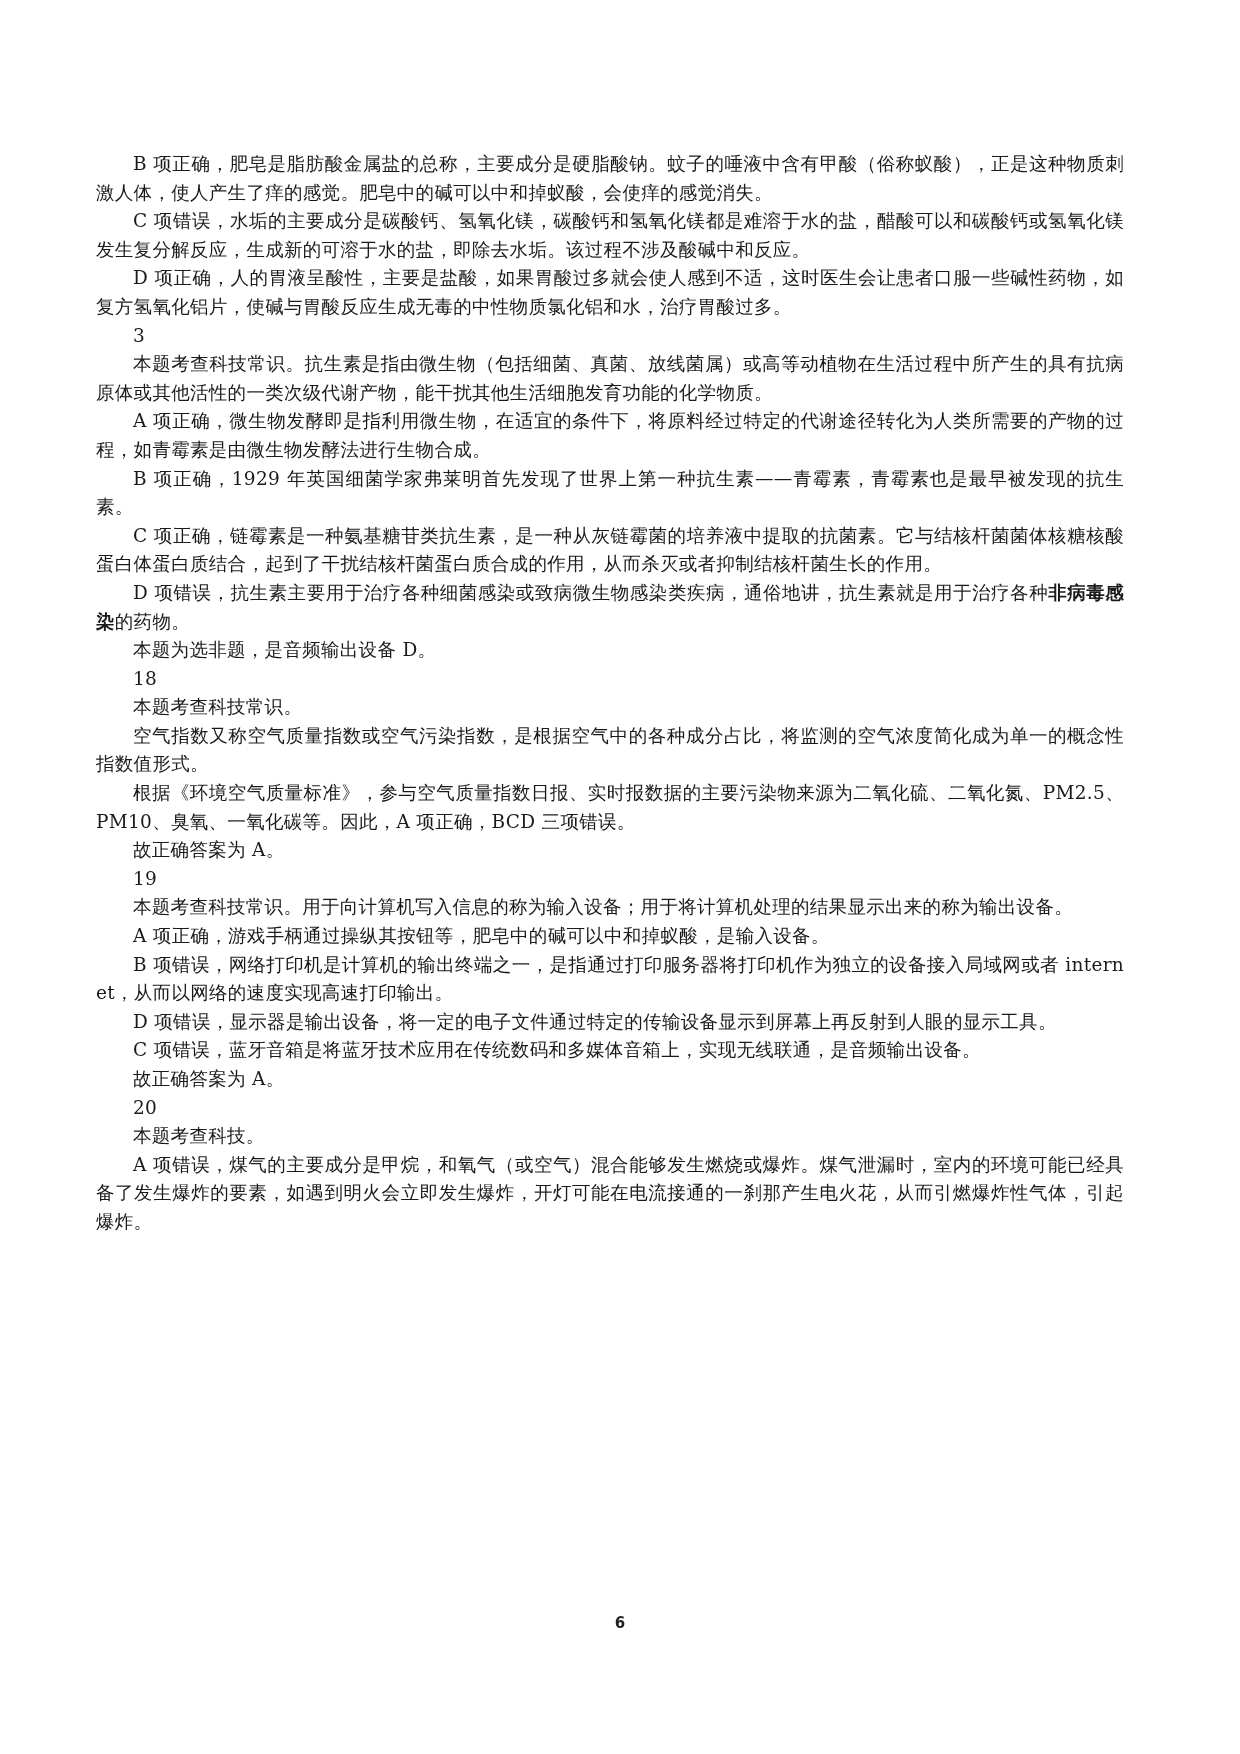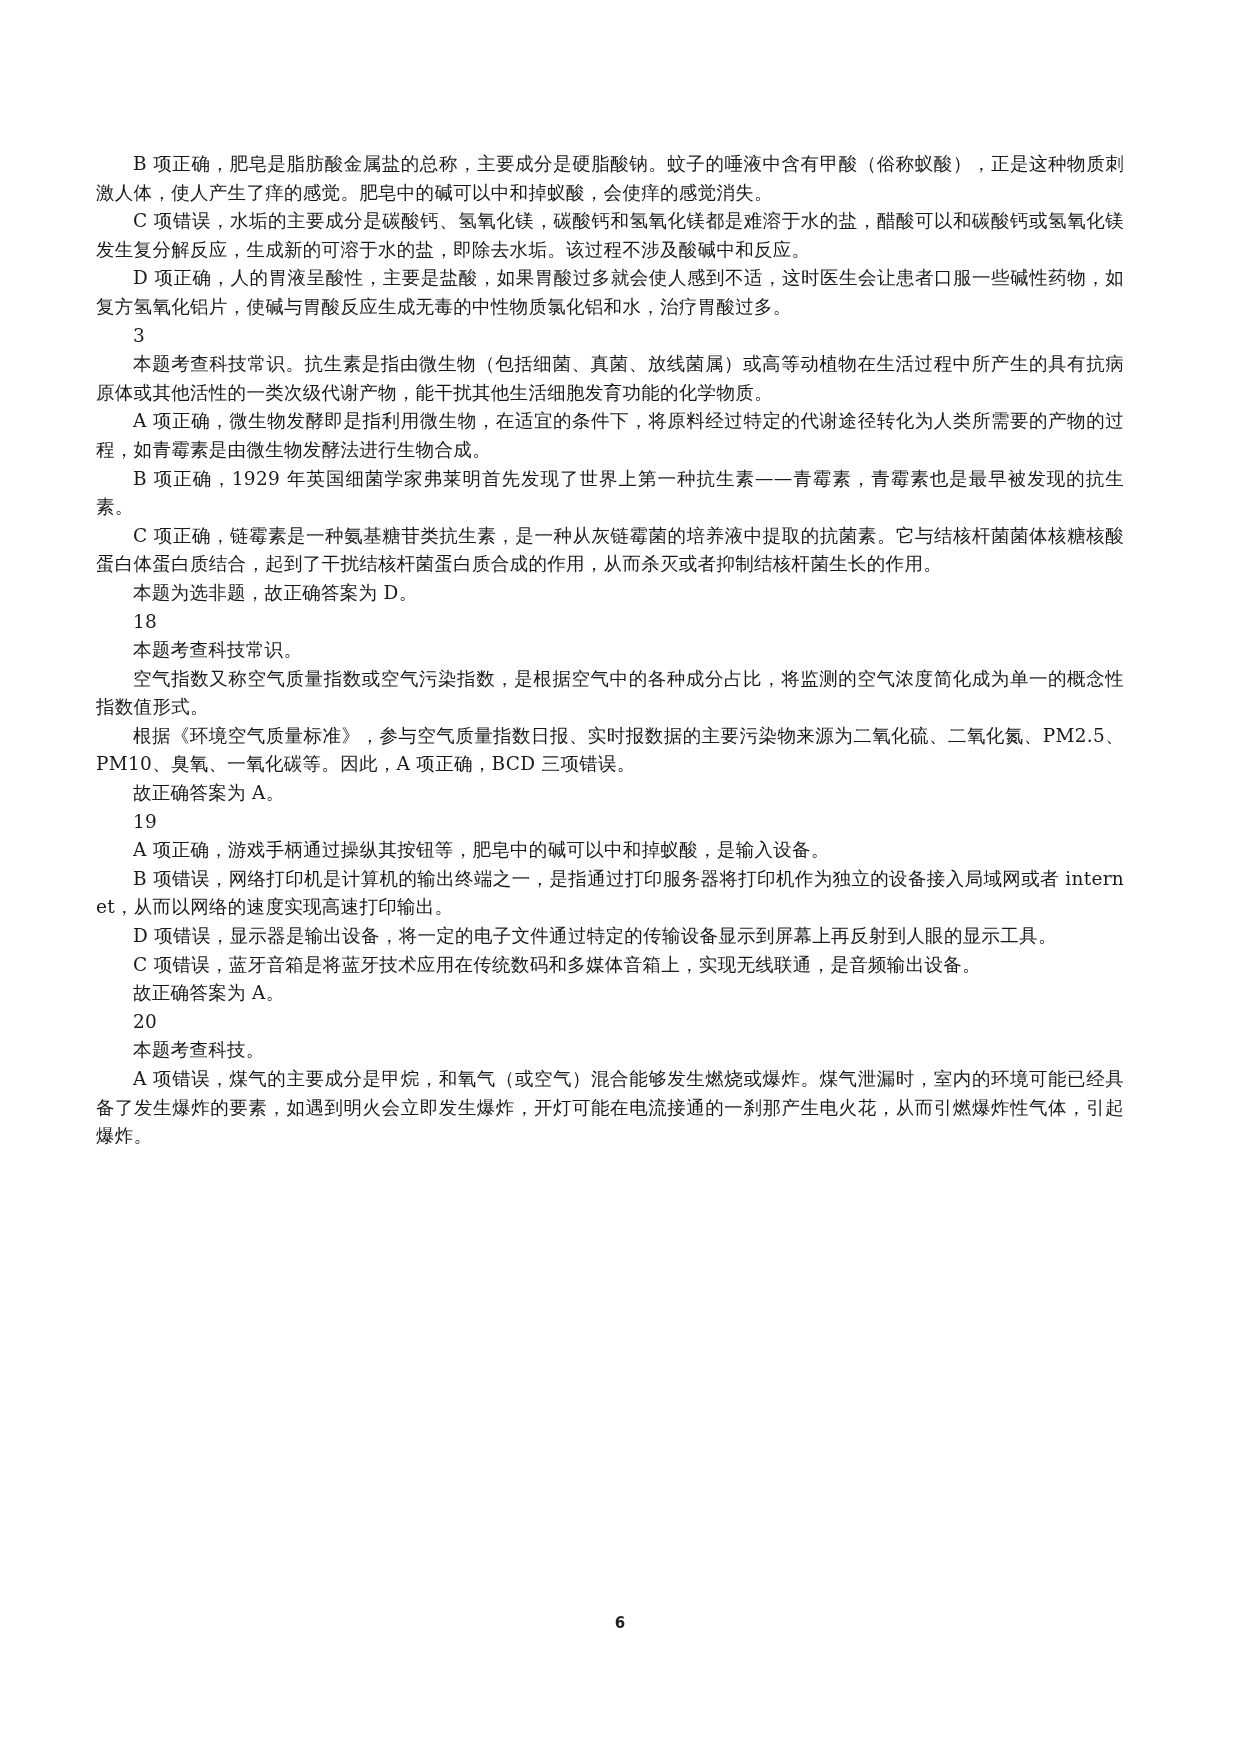--- a/index.html
+++ b/index.html
@@ -20,27 +20,29 @@
 <div class="page">
   <div class="content">
     <p class="para">B 项正确，肥皂是脂肪酸金属盐的总称，主要成分是硬脂酸钠。蚊子的唾液中含有甲酸（俗称蚁酸），正是这种物质刺激人体，使人产生了痒的感觉。肥皂中的碱可以中和掉蚁酸，会使痒的感觉消失。</p>
     <p class="para">C 项错误，水垢的主要成分是碳酸钙、氢氧化镁，碳酸钙和氢氧化镁都是难溶于水的盐，醋酸可以和碳酸钙或氢氧化镁发生复分解反应，生成新的可溶于水的盐，即除去水垢。该过程不涉及酸碱中和反应。</p>
     <p class="para">D 项正确，人的胃液呈酸性，主要是盐酸，如果胃酸过多就会使人感到不适，这时医生会让患者口服一些碱性药物，如复方氢氧化铝片，使碱与胃酸反应生成无毒的中性物质氯化铝和水，治疗胃酸过多。</p>
     <p class="para qnum">3</p>
     <p class="para">本题考查科技常识。抗生素是指由微生物（包括细菌、真菌、放线菌属）或高等动植物在生活过程中所产生的具有抗病原体或其他活性的一类次级代谢产物，能干扰其他生活细胞发育功能的化学物质。</p>
     <p class="para">A 项正确，微生物发酵即是指利用微生物，在适宜的条件下，将原料经过特定的代谢途径转化为人类所需要的产物的过程，如青霉素是由微生物发酵法进行生物合成。</p>
     <p class="para">B 项正确，1929 年英国细菌学家弗莱明首先发现了世界上第一种抗生素——青霉素，青霉素也是最早被发现的抗生素。</p>
     <p class="para">C 项正确，链霉素是一种氨基糖苷类抗生素，是一种从灰链霉菌的培养液中提取的抗菌素。它与结核杆菌菌体核糖核酸蛋白体蛋白质结合，起到了干扰结核杆菌蛋白质合成的作用，从而杀灭或者抑制结核杆菌生长的作用。</p>
-    <p class="para">本题为选非题，故正确答案为 D。</p>
+    <p class="para"><span>D 项错误，抗生素主要用于治疗各种细菌感染或致病微生物感染类疾病，通俗地讲，抗生素就是用于治疗各种</span><b>非病毒感染</b><span>的药物。</span></p>
+    <p class="para">本题为选非题，是音频输出设备 D。</p>
     <p class="para qnum">18</p>
     <p class="para">本题考查科技常识。</p>
     <p class="para">空气指数又称空气质量指数或空气污染指数，是根据空气中的各种成分占比，将监测的空气浓度简化成为单一的概念性指数值形式。</p>
     <p class="para">根据《环境空气质量标准》，参与空气质量指数日报、实时报数据的主要污染物来源为二氧化硫、二氧化氮、PM2.5、PM10、臭氧、一氧化碳等。因此，A 项正确，BCD 三项错误。</p>
     <p class="para">故正确答案为 A。</p>
     <p class="para qnum">19</p>
+    <p class="para">本题考查科技常识。用于向计算机写入信息的称为输入设备；用于将计算机处理的结果显示出来的称为输出设备。</p>
     <p class="para">A 项正确，游戏手柄通过操纵其按钮等，肥皂中的碱可以中和掉蚁酸，是输入设备。</p>
     <p class="para">B 项错误，网络打印机是计算机的输出终端之一，是指通过打印服务器将打印机作为独立的设备接入局域网或者 internet，从而以网络的速度实现高速打印输出。</p>
     <p class="para">D 项错误，显示器是输出设备，将一定的电子文件通过特定的传输设备显示到屏幕上再反射到人眼的显示工具。</p>
     <p class="para">C 项错误，蓝牙音箱是将蓝牙技术应用在传统数码和多媒体音箱上，实现无线联通，是音频输出设备。</p>
     <p class="para">故正确答案为 A。</p>
     <p class="para qnum">20</p>
     <p class="para">本题考查科技。</p>
     <p class="para">A 项错误，煤气的主要成分是甲烷，和氧气（或空气）混合能够发生燃烧或爆炸。煤气泄漏时，室内的环境可能已经具备了发生爆炸的要素，如遇到明火会立即发生爆炸，开灯可能在电流接通的一刹那产生电火花，从而引燃爆炸性气体，引起爆炸。</p>
   </div>
   <div class="page-number">6</div>

